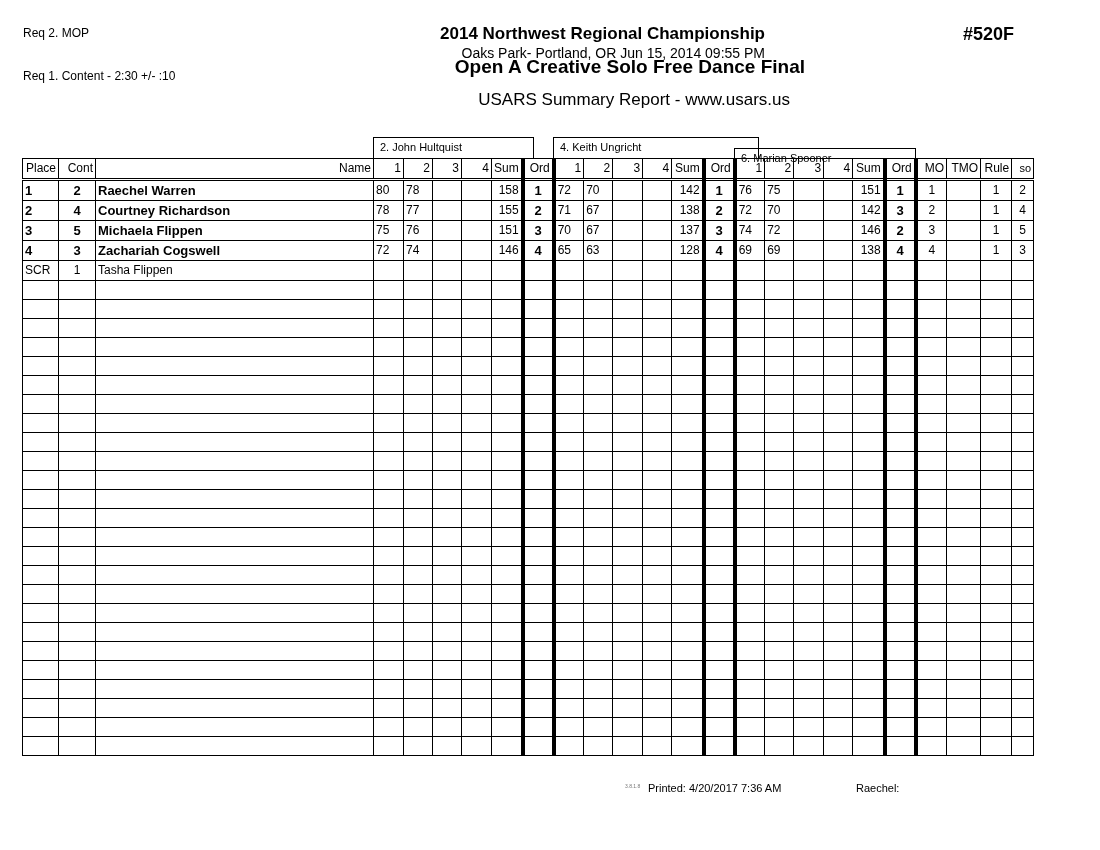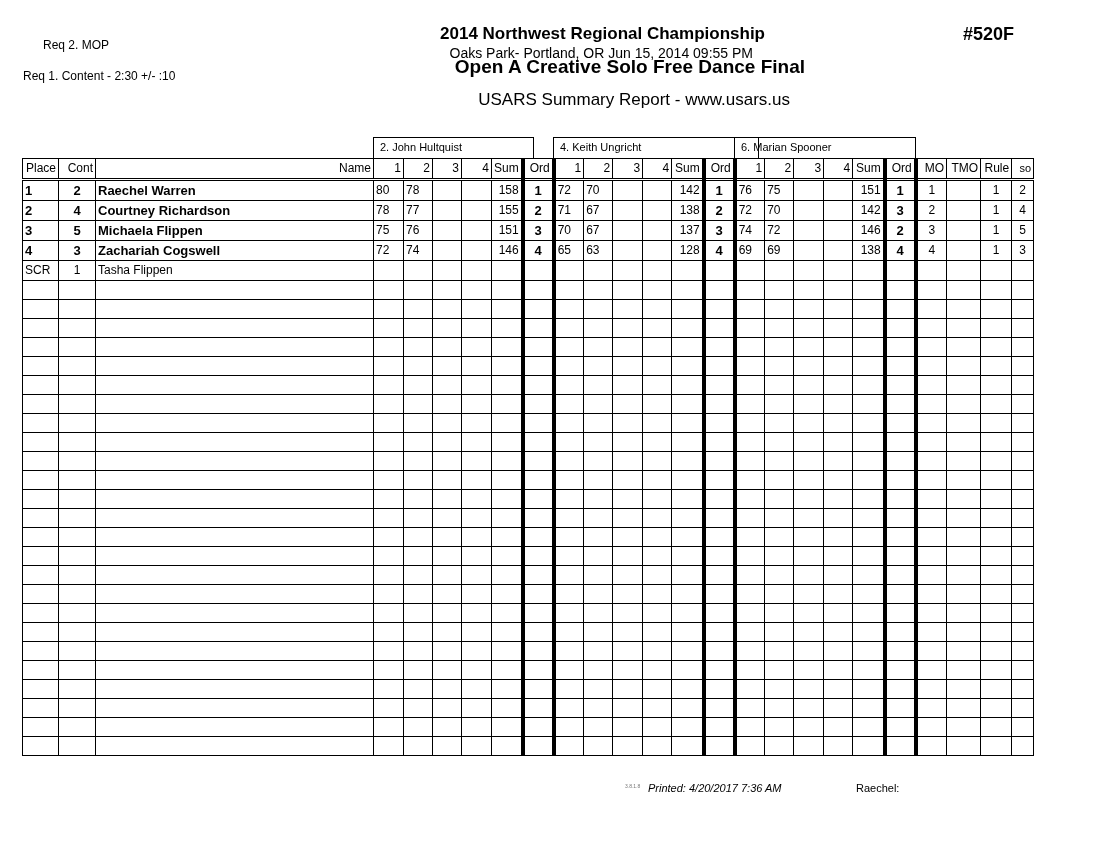--- a/index.html
+++ b/index.html
@@ -16,31 +16,31 @@
   .c { text-align:center; }
   .r { text-align:right; }
   .jhead { position:absolute; top:137px; height:21px; border:1px solid #000; border-bottom:none; box-sizing:border-box; font-size:11px; padding:3px 0 0 6px; }
   .footer { font-size:11px; top:782px; }
   .ver { font-size:5px; color:#777; top:783px; left:625px; }
 </style>
 </head>
 <body>
 
 <div class="abs req" style="top:25px;margin-top:44px;">Req  1.  Content - 2:30 +/- :10</div>
-<div class="abs req" style="top:38px;margin-left:20px;">Req  2.  MOP</div>
+<div class="abs req" style="top:26px;">Req  2.  MOP</div>
 
 <div class="abs center" style="left:340px;width:425px;top:24px;font-size:17px;font-weight:bold;">2014 Northwest Regional Championship</div>
-<div class="abs center" style="left:328px;width:425px;top:45px;font-size:14px;">Oaks Park- Portland, OR  Jun 15, 2014  09:55 PM</div>
+<div class="abs center" style="left:340px;width:425px;top:45px;font-size:14px;">Oaks Park- Portland, OR  Jun 15, 2014  09:55 PM</div>
 <div class="abs center" style="left:300px;width:505px;top:56px;font-size:19px;font-weight:bold;">Open A Creative Solo Free Dance Final</div>
 <div class="abs center" style="left:300px;width:490px;top:90px;font-size:17px;">USARS Summary Report - www.usars.us</div>
 <div class="abs docno">#520F</div>
 
 <div class="jhead" style="left:373px;width:161px;">2.  John Hultquist</div>
 <div class="jhead" style="left:553px;width:206px;">4.  Keith Ungricht</div>
-<div class="jhead" style="left:734px;width:182px;">6.  Marian Spooner</div>
+<div class="jhead" style="left:734px;width:182px;margin-top:11px;">6.  Marian Spooner</div>
 
 <table class="grid">
   <colgroup>
     <col style="width:36px">
       <col style="width:37px">
       <col style="width:278px">
     <col style="width:30px">
       <col style="width:29px">
       <col style="width:29px">
       <col style="width:30px">
@@ -898,14 +898,14 @@
         <td class="c b thickL"></td>
         <td class="c thickL"></td>
         <td class="c"></td>
         <td class="c"></td>
         <td class="c"></td>
       </tr>
     </tbody>
 </table>
 
 <div class="abs ver">3.8.1.8</div>
-<div class="abs footer" style="left:648px;font-style:italic;">Printed:  4/20/2017  7:36 AM</div>
+<div class="abs footer" style="left:648px;">Printed:  4/20/2017  7:36 AM</div>
 <div class="abs footer" style="left:856px;">Raechel:</div>
 
 </body></html>

